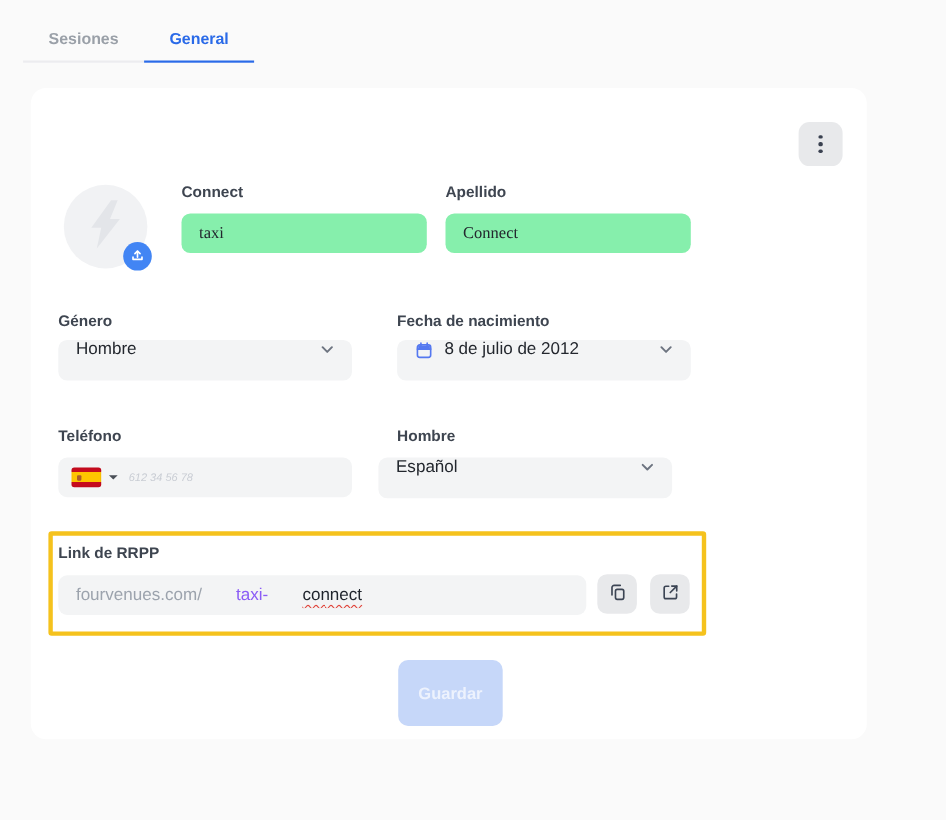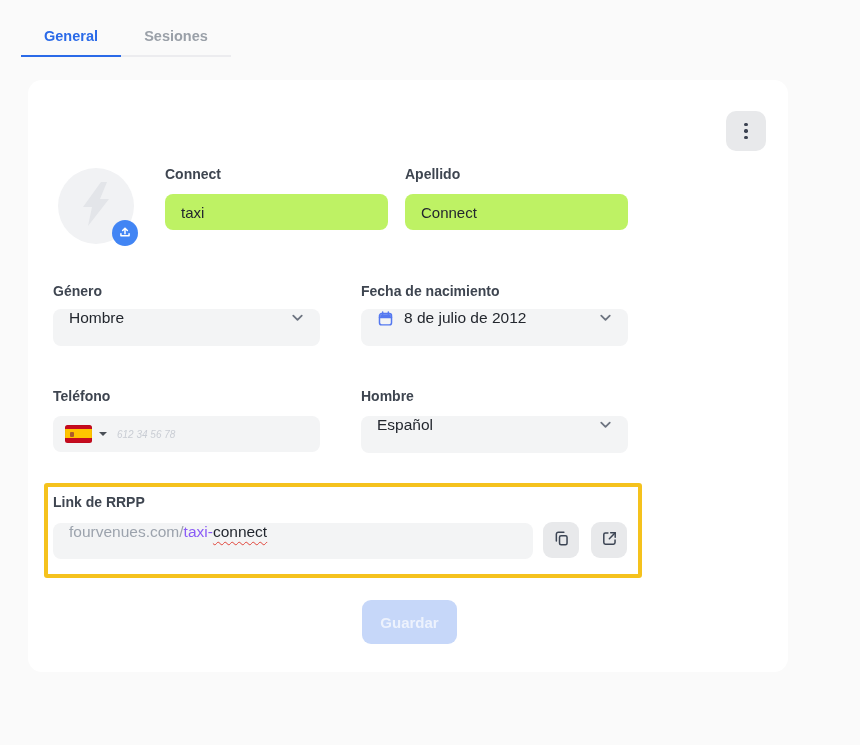--- a/index.html
+++ b/index.html
@@ -48,22 +48,22 @@
     position:absolute; right:-4px; bottom:-2px; width:26px; height:26px;
     border-radius:50%; background:#4285f4; border:none; cursor:pointer;
     display:flex; align-items:center; justify-content:center;
   }
 
   
   .field-label {
     position:absolute; font-size:14px; font-weight:700; color:#3e4550;
   }
   .text-input {
-    position:absolute; height:36px; background:#bef264; border:none;
-    border-radius:8px; font-family:Liberation Sans, sans-serif; font-size:15px; color:#23272e;
+    position:absolute; height:36px; background:#86efac; border:none;
+    border-radius:8px; font-family:Liberation Serif, serif; font-size:15px; color:#23272e;
     padding:0 16px; outline:none;
   }
   .select-box {
     position:absolute; height:37px; background:#f3f4f5; border-radius:8px;
     display:flex; align-items:flex-start; padding:0 14px 0 16px; cursor:pointer;
     font-size:15.5px; color:#23272e; justify-content:space-between;
   }
   .select-left { display:flex; align-items:center; gap:10px; }
 
   
@@ -88,52 +88,52 @@
   }
   .phone-input::placeholder { color:#c9cdd4; font-style:italic; }
 
   
   .highlight-box {
     position:absolute; left:16px; top:403px; width:598px; height:95px;
     border:4px solid #f5c21d; border-radius:3px; pointer-events:none;
   }
   .link-input {
     position:absolute; left:25px; top:443px; width:480px; height:36px;
-    background:#f3f4f5; border-radius:8px; display:flex; 
-    padding:0 16px; font-size:15.5px; cursor:text; white-space:pre;
+    background:#f3f4f5; border-radius:8px; display:flex; align-items:center;
+    padding:0 16px; font-size:15.5px; cursor:text; white-space:pre;gap:31px;
   }
   .link-prefix { color:#9ca3ad; }
   .link-slug { color:#8b5cf6; }
   .misspelled {
     color:#1f242c;
     text-decoration:underline; text-decoration-style:wavy;
     text-decoration-color:#e0443a; text-decoration-thickness:1px;
     text-underline-offset:4px;
   }
   .icon-btn {
     position:absolute; width:36px; height:36px; background:#e8e9eb;
     border:none; border-radius:9px; cursor:pointer;
     display:flex; align-items:center; justify-content:center;
   }
 
   
   .save-btn {
-    position:absolute; left:334px; top:520px; width:95px; height:44px;
+    position:absolute; left:334px; top:520px; width:95px; height:60px;
     background:#c6d7f9; color:#edf2fd; border:none; border-radius:9px;
     font-family:inherit; font-size:15px; font-weight:700; cursor:pointer;
   }
 </style>
 </head>
 <body>
 
 <div class="stage">
 
   <div class="tabs">
+    <div class="tab sesiones">Sesiones</div>
     <div class="tab general active">General</div>
-    <div class="tab sesiones">Sesiones</div>
   </div>
 
   <div class="card">
 
     <button class="kebab-btn">
       <span class="kebab-dots">
         <i></i>
           <i></i>
           <i></i>
       </span>
@@ -195,21 +195,21 @@
     <label class="field-label" style="left:25px; top:308px;">Teléfono</label>
     <div class="phone-box" style="left:25px; top:336px; width:267px;">
       <span class="flag">
           <i></i>
         </span>
       <span class="flag-caret"></span>
       <input class="phone-input" placeholder="612 34 56 78" style="">
     </div>
 
     <label class="field-label" style="left:333px; top:308px;">Hombre</label>
-    <div class="select-box" style="left:333px; top:336px; width:267px;">
+    <div class="select-box" style="left:316px; top:336px; width:267px;">
       <span>Español</span>
       <span>
         <svg width="17" height="17" viewBox="0 0 18 18" fill="none" stroke="#6d7480" stroke-width="1.9" stroke-linecap="round" stroke-linejoin="round">
           <polyline points="4.5,7 9,11.5 13.5,7"></polyline>
         </svg>
       </span>
     </div>
 
     <div class="highlight-box"></div>
     <label class="field-label" style="left:25px; top:414px;">Link de RRPP</label>

